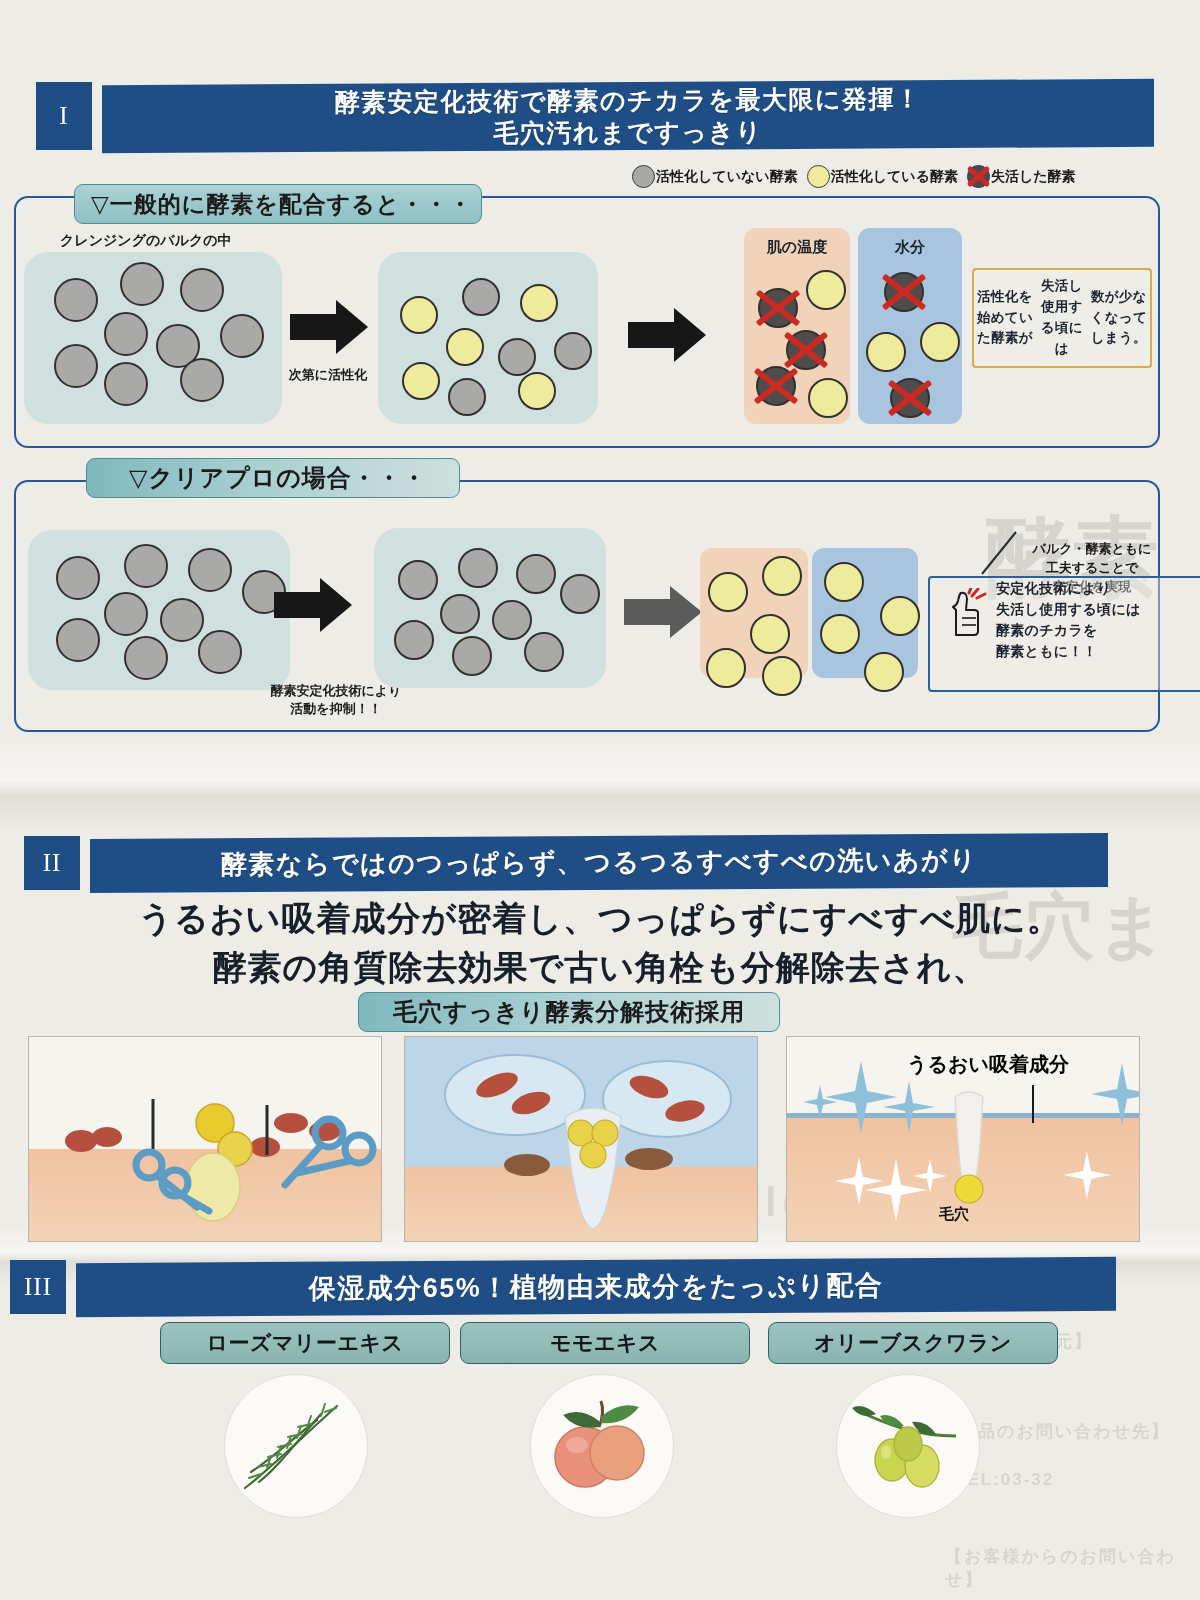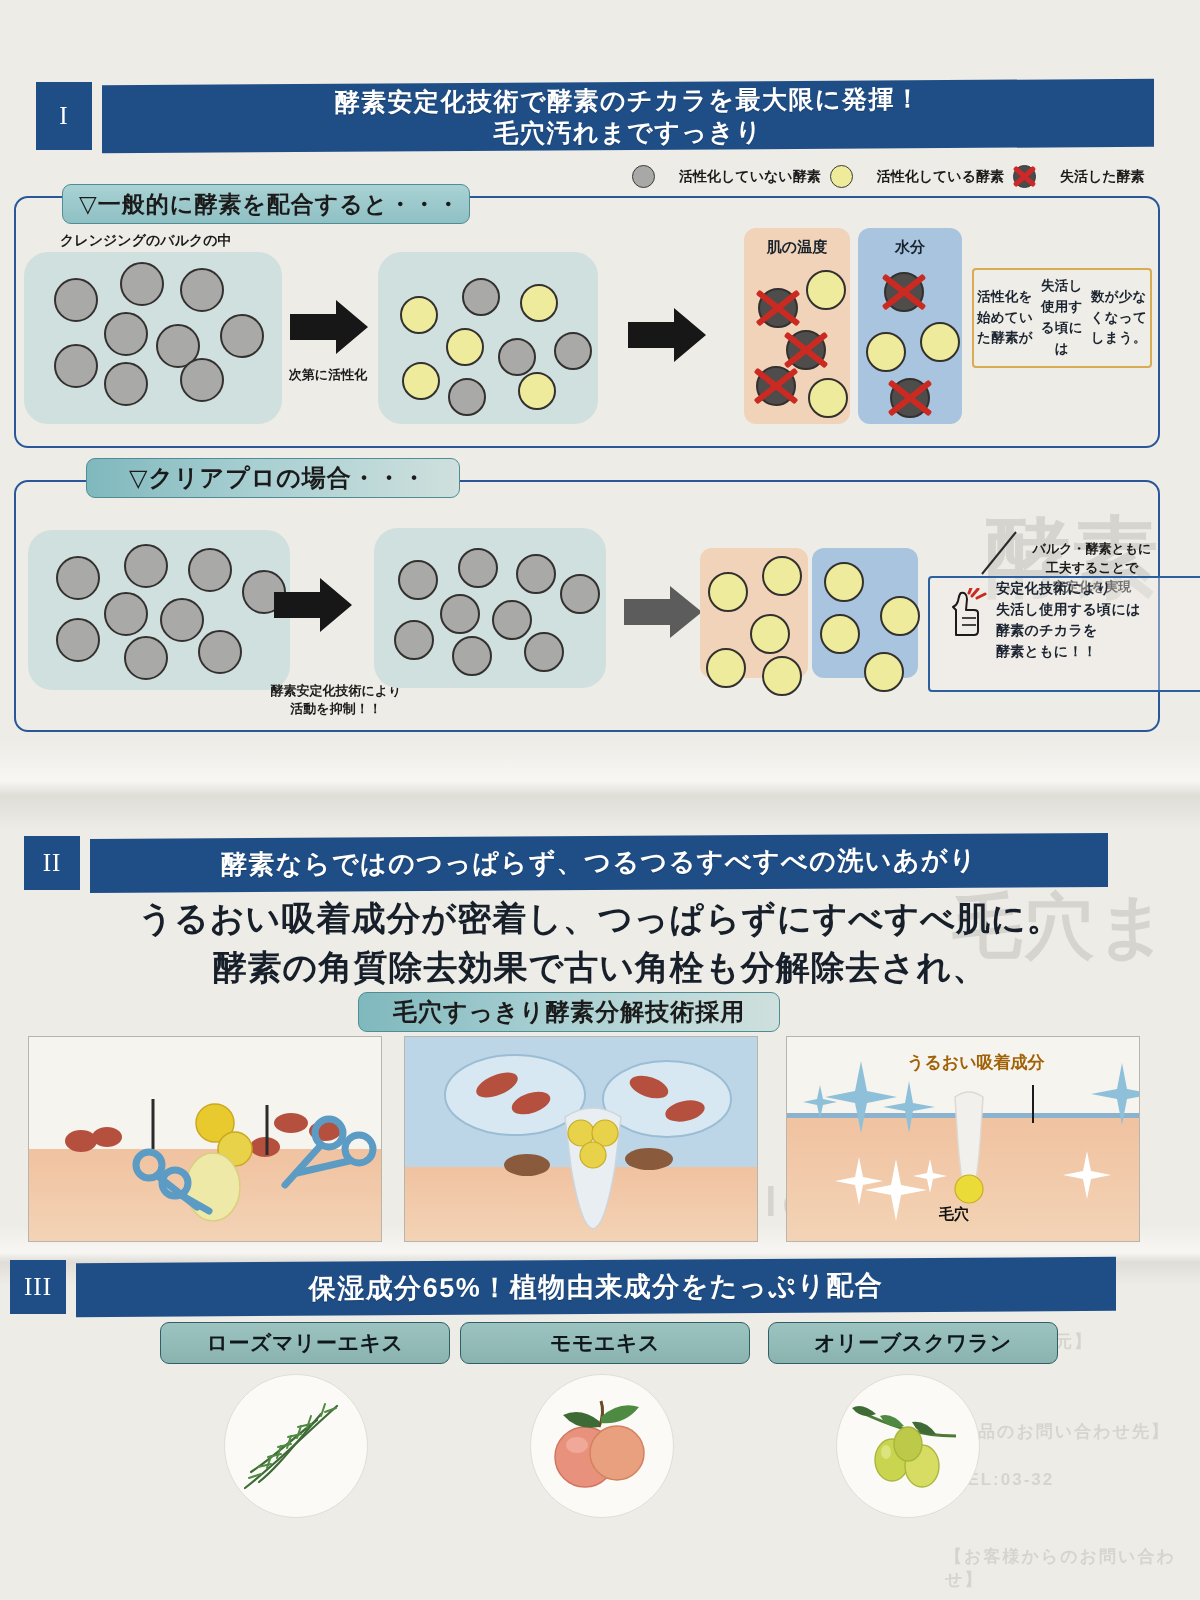--- a/index.html
+++ b/index.html
@@ -52,21 +52,21 @@
   .tag{
     position:absolute;background:linear-gradient(180deg,#a9d2d4,#8fc0c4);
     border:1.5px solid #4f8c94;border-radius:9px;
     color:#1b1b1b;font-weight:bold;display:flex;align-items:center;
     padding-left:16px;letter-spacing:1px;
   }
   .tag.grad2{background:linear-gradient(90deg,#7fb8bd,#a8cfd2 45%,#cfe0dd);padding-left:42px;}
 
   
   .legend{position:absolute;display:flex;align-items:center;gap:9px;font-size:14px;font-weight:bold;color:#1b1b1b;}
-  .lg-item{display:flex;align-items:center;gap:24px;}
+  .lg-item{display:flex;align-items:center;gap:1px;}
   .dot{width:21px;height:21px;border-radius:50%;border:1.6px solid #3a3a3a;display:inline-block;}
   .dot.gray{background:#a8a8a6;}
   .dot.yellow{background:#eeeb9a;}
   .dot.dead{background:#4b4b4b;position:relative;}
   .dot.dead::before,.dot.dead::after{
     content:"";position:absolute;left:-3px;top:8px;width:27px;height:5px;background:#cf2828;border-radius:2px;
   }
   .dot.dead::before{transform:rotate(42deg);}
   .dot.dead::after{transform:rotate(-42deg);}
 
@@ -160,21 +160,21 @@
     <span class="dot yellow"></span>
     <span>活性化している酵素</span>
   </div>
   <div class="lg-item">
     <span class="dot dead"></span>
     <span>失活した酵素</span>
   </div>
 </div>
 
 <div class="panel" style="left:14px;top:196px;width:1142px;height:248px;"></div>
-<div class="tag" style="left:62px;top:184px;width:390px;height:38px;font-size:23px;">▽一般的に酵素を配合すると・・・</div>
+<div class="tag" style="left:74px;top:184px;width:390px;height:38px;font-size:23px;">▽一般的に酵素を配合すると・・・</div>
 
 <div style="position:absolute;left:60px;top:232px;font-size:14px;font-weight:bold;color:#1b1b1b;">クレンジングのバルクの中</div>
 
 <div class="bulk" style="left:24px;top:252px;width:258px;height:172px;">
   <div class="cell gray" style="left:30px;top:26px;width:44px;height:44px;"></div>
   <div class="cell gray" style="left:96px;top:10px;width:44px;height:44px;"></div>
   <div class="cell gray" style="left:156px;top:16px;width:44px;height:44px;"></div>
   <div class="cell gray" style="left:80px;top:60px;width:44px;height:44px;"></div>
   <div class="cell gray" style="left:132px;top:72px;width:44px;height:44px;"></div>
   <div class="cell gray" style="left:196px;top:62px;width:44px;height:44px;"></div>
@@ -384,21 +384,21 @@
     <g fill="#ffffff">
       <path d="M68 140 l4 -20 l4 20 l20 4 l-20 4 l-4 20 l-4 -20 l-20 -4 Z"></path>
       <path d="M104 148 l5 -26 l5 26 l26 5 l-26 5 l-5 26 l-5 -26 l-26 -5 Z"></path>
       <path d="M140 136 l3 -14 l3 14 l14 3 l-14 3 l-3 14 l-3 -14 l-14 -3 Z"></path>
       <path d="M296 134 l4 -20 l4 20 l20 4 l-20 4 l-4 20 l-4 -20 l-20 -4 Z"></path>
     </g>
     <path d="M168 60 q14 -10 28 0 l-3 46 q-4 52 -11 54 q-7 -2 -11 -54 Z" fill="#f2f0ec" stroke="#ddd9d2" stroke-width="1.5"></path>
     <circle cx="182" cy="152" r="14" fill="#ebdb38" stroke="#c9ad24" stroke-width="1.2"></circle>
     <line x1="246" y1="48" x2="246" y2="86" stroke="#1b1b1b" stroke-width="2"></line>
   </svg>
-  <div style="position:absolute;left:120px;top:14px;font-size:17px;font-weight:bold;color:#a16207;">うるおい吸着成分</div>
+  <div style="position:absolute;left:120px;top:14px;font-size:20px;font-weight:bold;color:#000000;">うるおい吸着成分</div>
   <div style="position:absolute;left:152px;top:168px;font-size:15px;font-weight:bold;color:#111;font-family:Liberation Serif, serif;">毛穴</div>
 </div>
 
 <div class="sec-head" style="left:10px;top:1260px;width:1106px;height:54px;">
   <div class="roman">III</div>
   <div class="bar" style="font-size:27px;">
     <span>保湿成分65%！植物由来成分をたっぷり配合</span>
   </div>
 </div>
 

